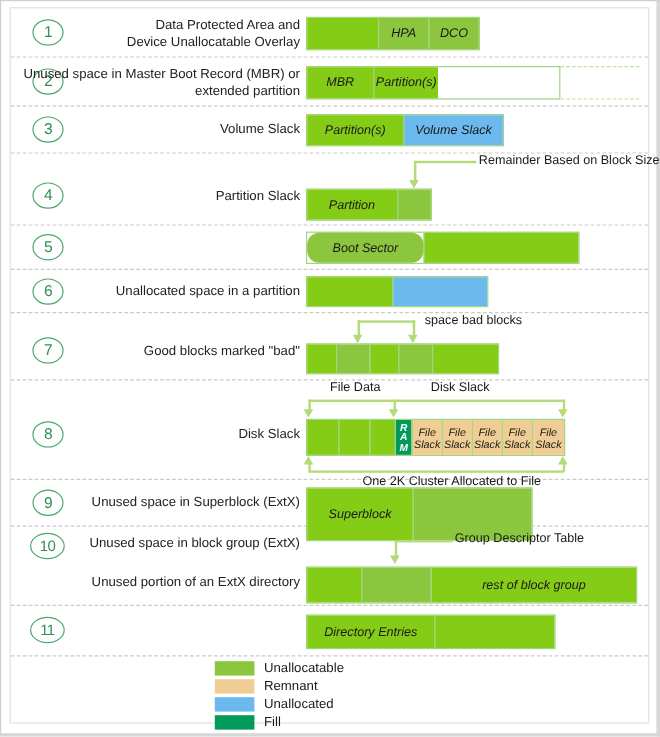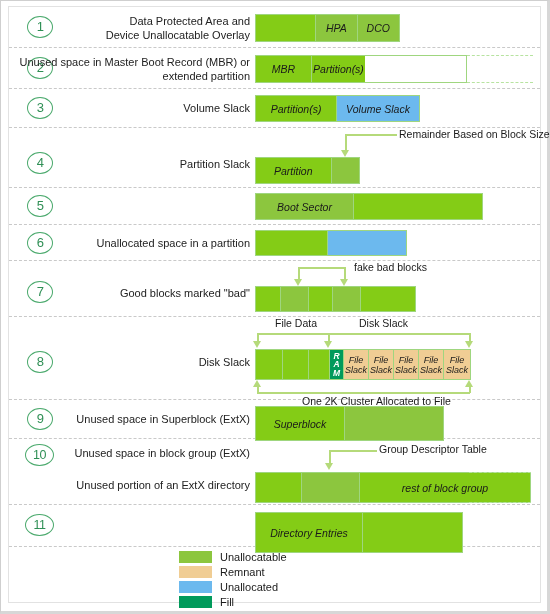--- a/index.html
+++ b/index.html
@@ -180,39 +180,39 @@
 
     <div class="bar" style="left:246px;top:29px;width:105px;height:27px;">
       <div class="seg white" style="width:76px;">Partition</div>
       <div class="seg green" style="width:29px;"></div>
     </div>
   </div>
 
   <div class="row" style="top:181px;height:37px;">
     <div class="num" style="top:7px;">5</div>
     <div class="bar" style="left:246px;top:5px;width:228px;height:27px;">
-      <div class="seg green" style="width:97px;">Boot Sector</div>
+      <div class="seg green" style="width:97px;border-radius:10px;">Boot Sector</div>
       <div class="seg white" style="width:129px;"></div>
     </div>
   </div>
 
   <div class="row" style="top:218px;height:36px;">
     <div class="num" style="top:7px;">6</div>
     <div class="desc" style="top:12px;width:230px;right:290px;">Unallocated space in a partition</div>
     <div class="bar" style="left:246px;top:5px;width:152px;height:26px;">
       <div class="seg white" style="width:71px;"></div>
       <div class="seg blue" style="width:79px;"></div>
     </div>
   </div>
 
   <div class="row" style="top:254px;height:56px;">
     <div class="num" style="top:20px;">7</div>
     <div class="desc" style="top:26px;width:205px;right:290px;">Good blocks marked "bad"</div>
 
-    <div class="anno" style="left:345px;top:0px;">fake bad blocks</div>
+    <div class="anno" style="left:345px;top:0px;">space bad blocks</div>
     <div class="ln lnh" style="left:289px;top:6px;width:48px;"></div>
     <div class="ln lnv" style="left:289px;top:6px;height:13px;"></div>
     <div class="ln lnv" style="left:335px;top:6px;height:13px;"></div>
     <div class="arrowdown" style="left:285px;top:18px;"></div>
     <div class="arrowdown" style="left:331px;top:18px;"></div>
 
     <div class="bar" style="left:246px;top:25px;width:161px;height:26px;">
       <div class="seg white" style="width:24px;"></div>
       <div class="seg green" style="width:28px;"></div>
       <div class="seg white" style="width:24px;"></div>
@@ -271,21 +271,21 @@
     <div class="arrowup" style="left:456px;top:63px;"></div>
     <div class="ln lnv" style="left:248px;top:69px;height:7px;"></div>
     <div class="ln lnv" style="left:460px;top:69px;height:7px;"></div>
     <div class="ln lnh" style="left:248px;top:75px;width:213px;"></div>
     <div class="anno" style="left:293px;top:78px;">One 2K Cluster Allocated to File</div>
   </div>
 
   <div class="row" style="top:393px;height:39px;">
     <div class="num" style="top:8px;">9</div>
     <div class="desc" style="top:13px;width:230px;right:290px;">Unused space in Superblock (ExtX)</div>
-    <div class="bar" style="left:246px;top:6px;width:189px;height:35px;">
+    <div class="bar" style="left:246px;top:6px;width:189px;height:45px;">
       <div class="seg white" style="width:88px;">Superblock</div>
       <div class="seg green" style="width:99px;"></div>
     </div>
   </div>
 
   <div class="row" style="top:432px;height:66px;">
     <div class="num wide" style="top:5px;">10</div>
     <div class="desc" style="top:8px;width:230px;right:290px;">Unused space in block group (ExtX)</div>
     <div class="desc" style="top:40px;width:230px;right:290px;">Unused portion of an ExtX directory</div>
 
@@ -297,21 +297,21 @@
     <div class="bar" style="left:246px;top:33px;width:276px;height:31px;">
       <div class="seg white" style="width:45px;"></div>
       <div class="seg green" style="width:58px;"></div>
       <div class="seg white" style="width:171px;border-right:none;">rest of block group</div>
     </div>
     <div class="fade" style="left:460px;top:33px;width:62px;height:31px;"></div>
   </div>
 
   <div class="row" style="top:498px;height:42px;">
     <div class="num wide" style="top:9px;">11</div>
-    <div class="bar" style="left:246px;top:7px;width:208px;height:41px;">
+    <div class="bar" style="left:246px;top:7px;width:208px;height:29px;">
       <div class="seg white" style="width:106px;">Directory Entries</div>
       <div class="seg white" style="width:100px;"></div>
     </div>
   </div>
 
   <div id="legend">
     <div class="lgrow">
       <span class="sw" style="background:#8CC63E;"></span>
       <span class="lglabel">Unallocatable</span>
     </div>

